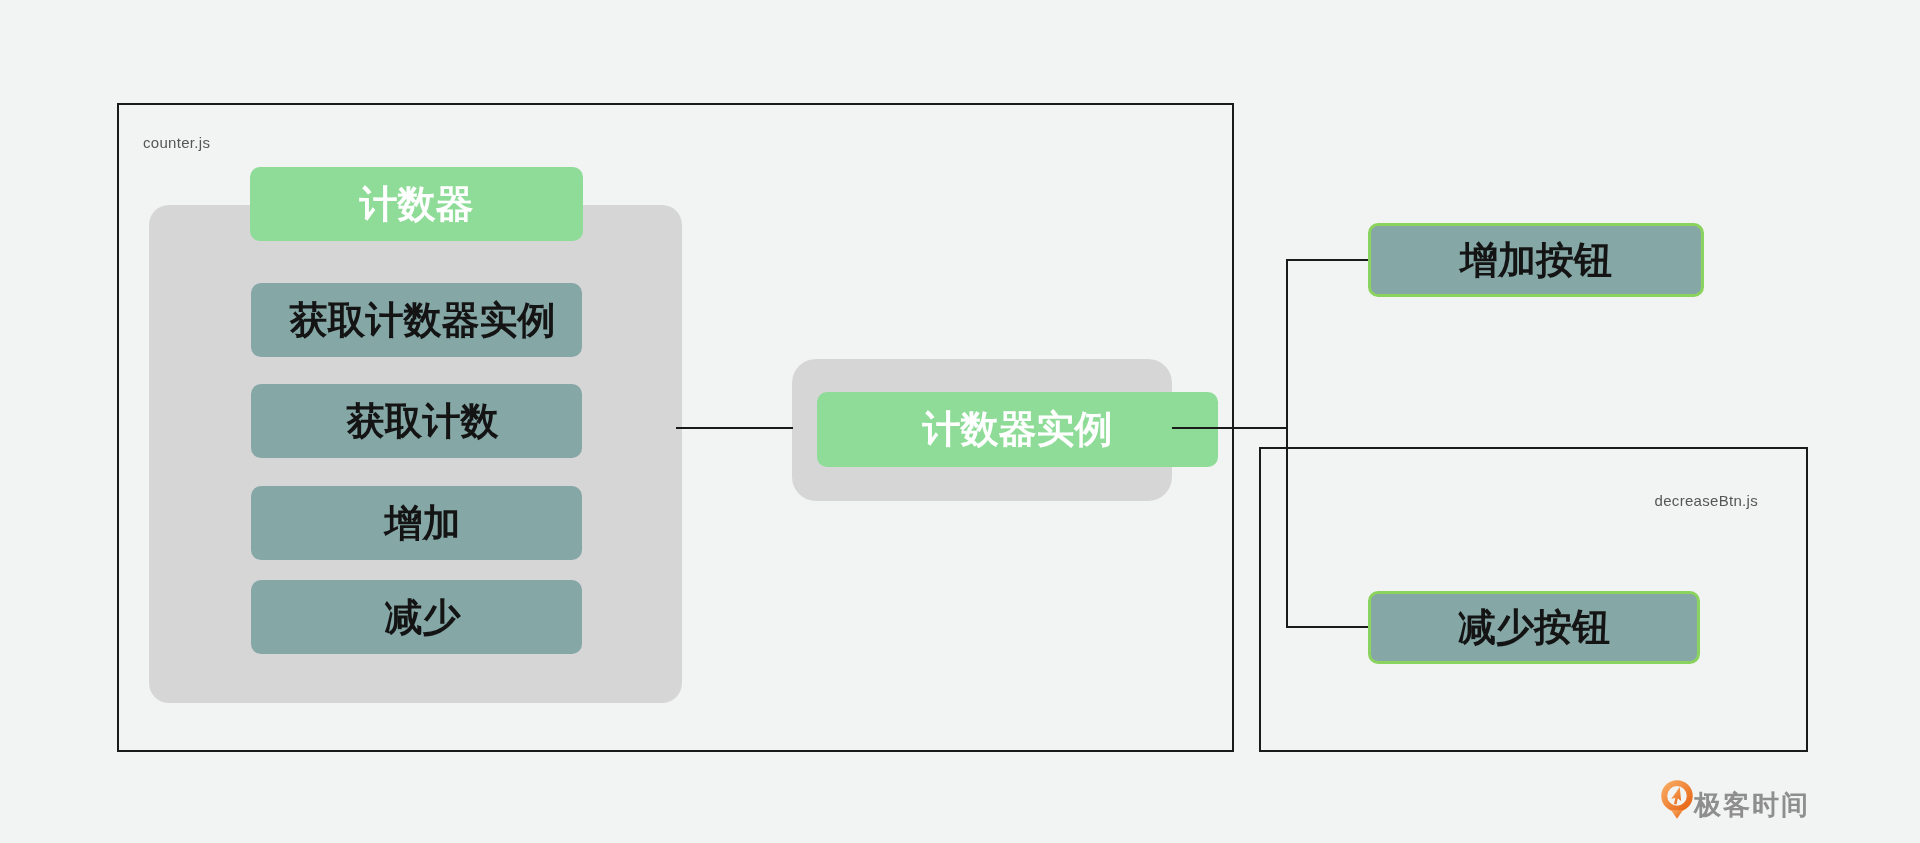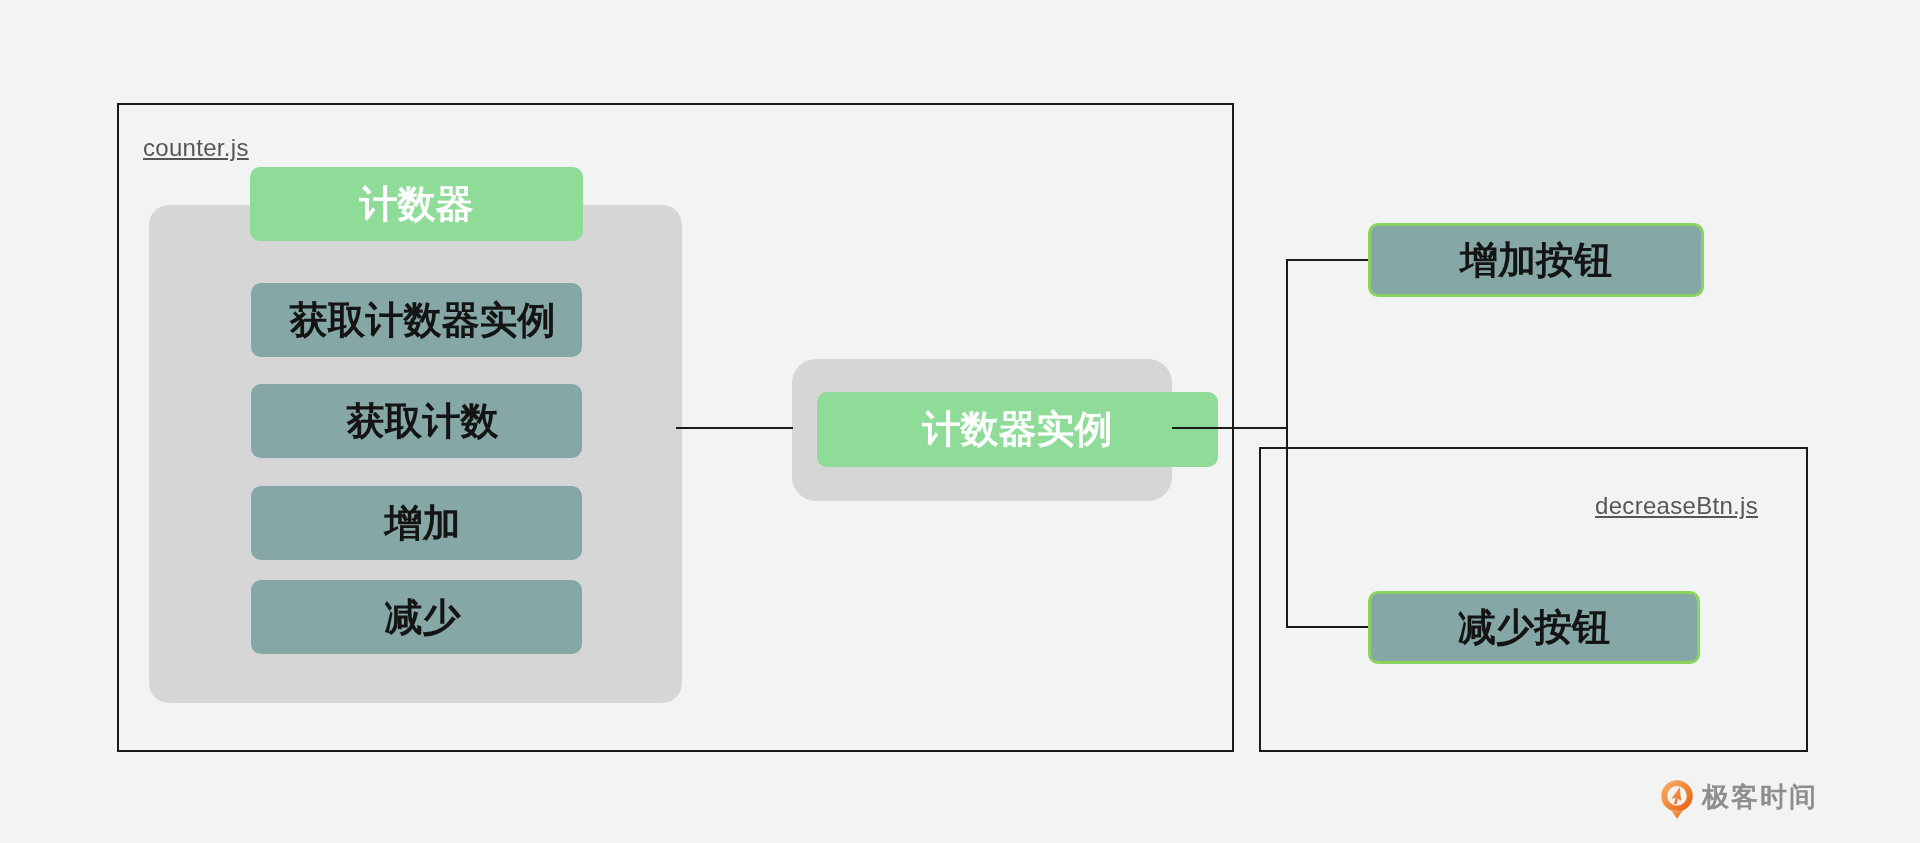--- a/index.html
+++ b/index.html
@@ -29,25 +29,24 @@
   .file-box{
     position:absolute;
     border:2px solid var(--line-color);
     background:transparent;
   }
   .file-box-counter{left:117px;top:103px;width:1117px;height:649px;}
   .file-box-increase{left:1259px;top:103px;width:549px;height:315px;}
   .file-box-decrease{left:1259px;top:447px;width:549px;height:305px;}
   .file-label{
     position:absolute;
-    font-size:24px;
+    font-size:15px;
     color:var(--file-label-gray);
     letter-spacing:0.3px;
     white-space:nowrap;
-    text-decoration:underline;
   }
   .file-label-counter{left:24px;top:29px;}
   .file-label-increase{right:48px;top:29px;}
   .file-label-decrease{right:48px;top:43px;}
   
   .gray-panel{
     position:absolute;
     background:var(--panel-gray);
     border-radius:20px;
   }
@@ -90,22 +89,21 @@
   .v-line{width:2px;}
   .connector-left{left:676px;top:427px;width:117px;}
   .connector-right{left:1172px;top:427px;width:116px;}
   .connector-trunk{left:1286px;top:259px;height:369px;}
   .connector-increase{left:1288px;top:259px;width:80px;}
   .connector-decrease{left:1288px;top:626px;width:80px;}
   
   .brand{
     position:absolute;
     left:1660px;top:779px;
-    display:flex;align-items:flex-start;
-    gap:8px;
+    display:flex;align-items:flex-end;
   }
   .brand-text{
     font-size:27px;
     color:var(--brand-text-gray);
     letter-spacing:2px;
     font-weight:600;
     white-space:nowrap;
   }
 </style>
 </head>

